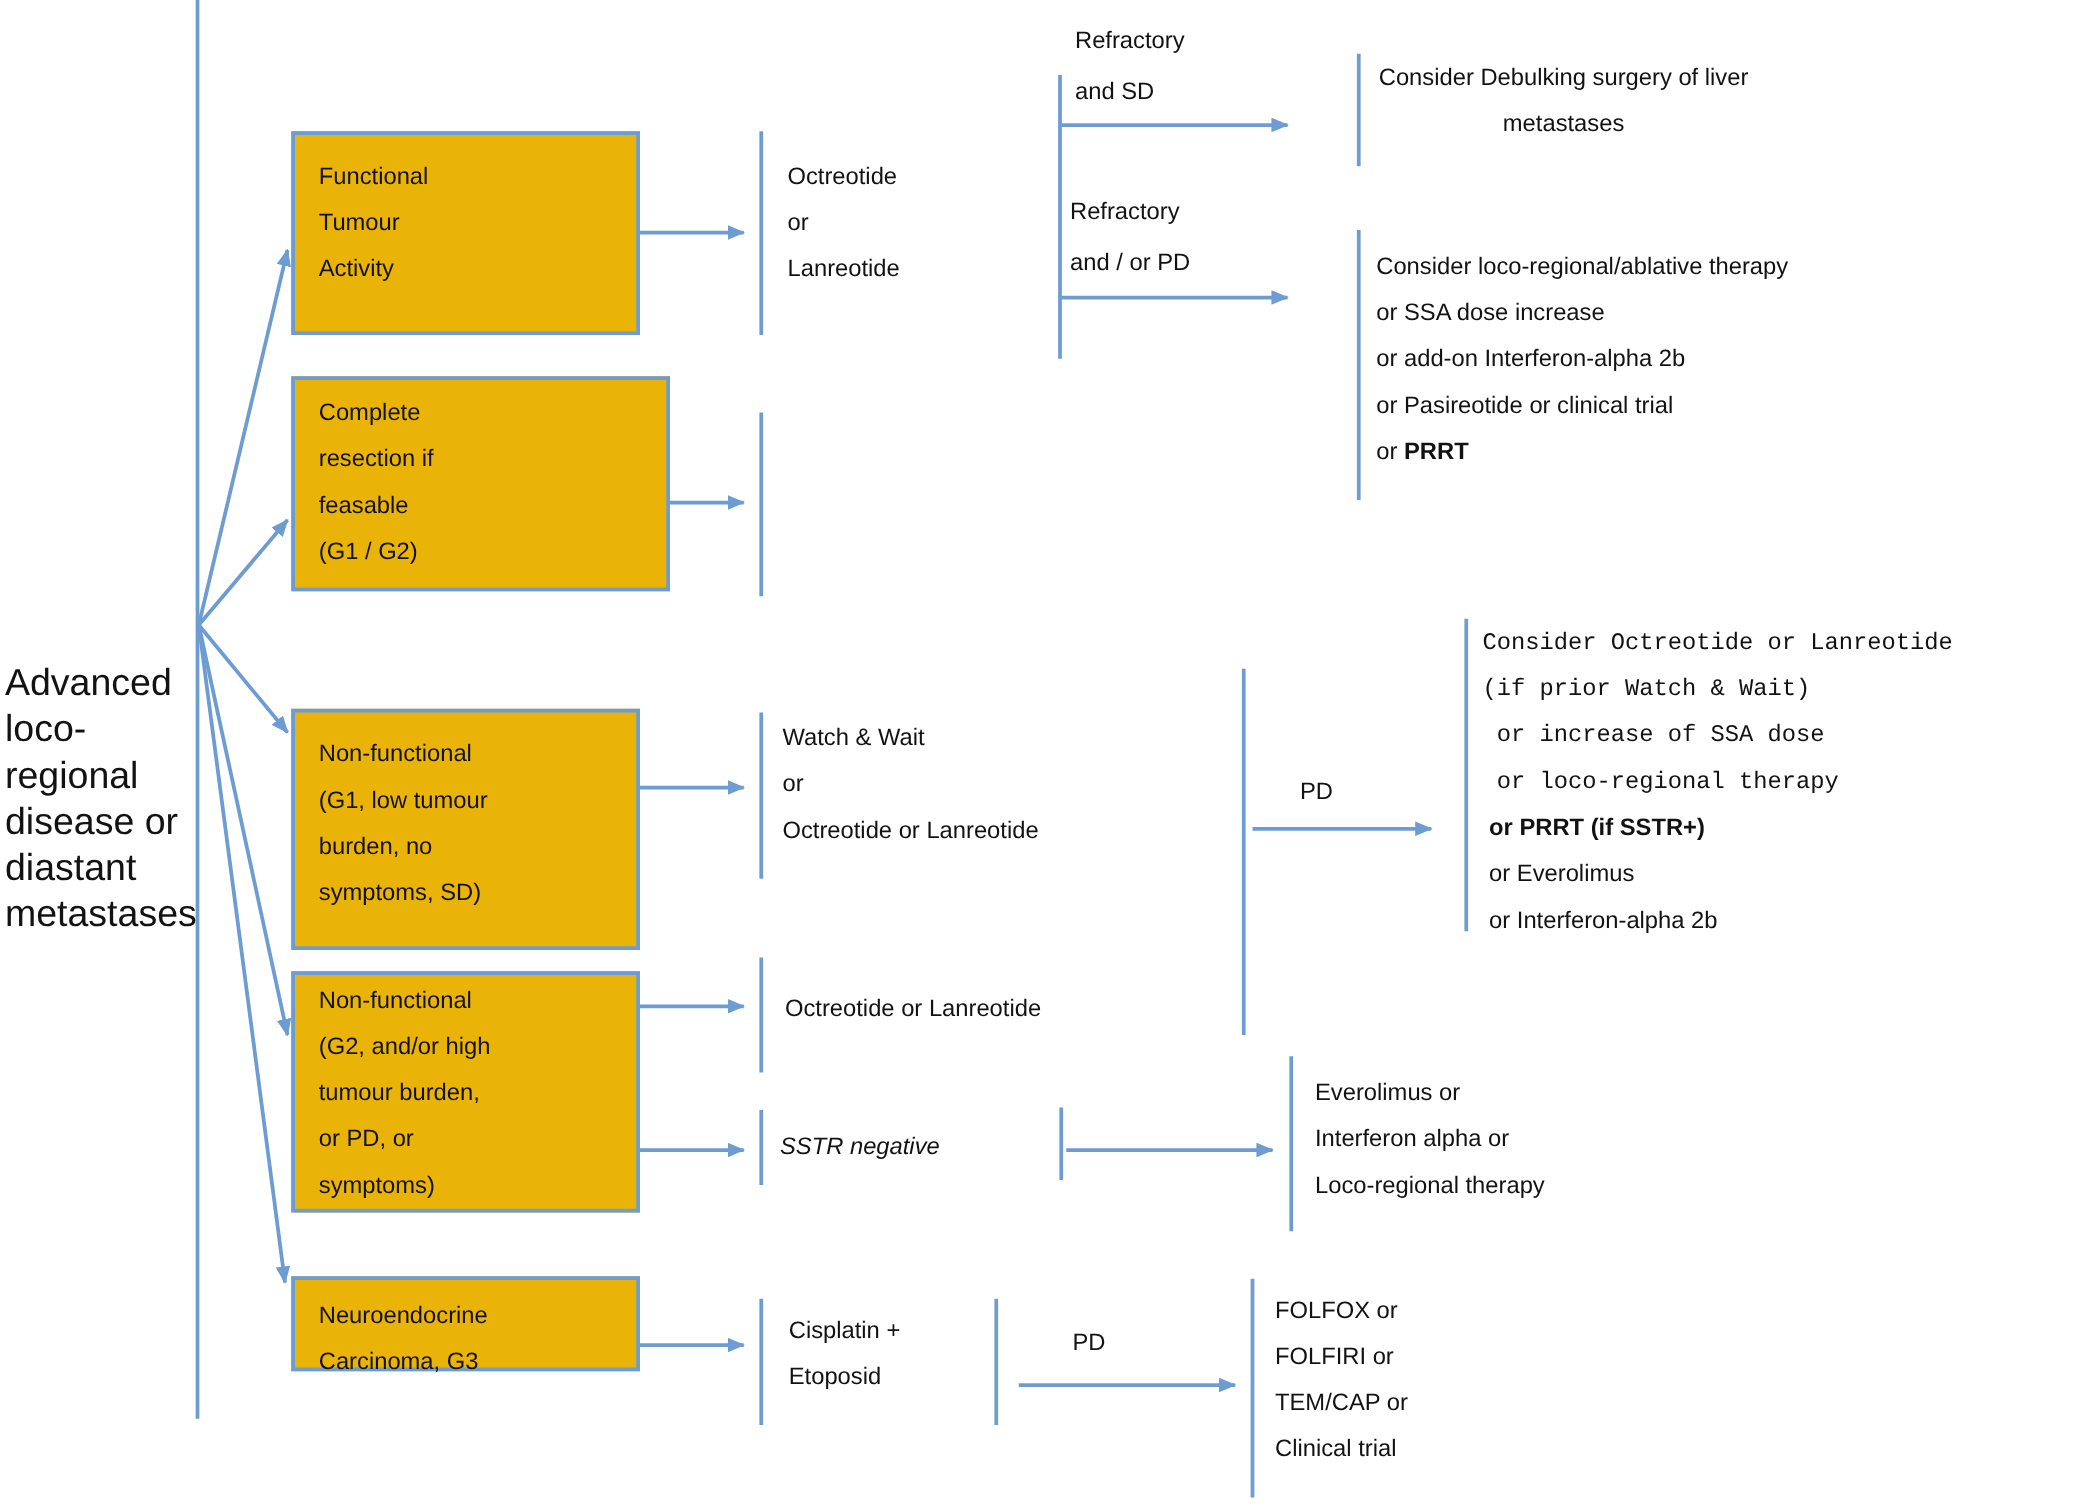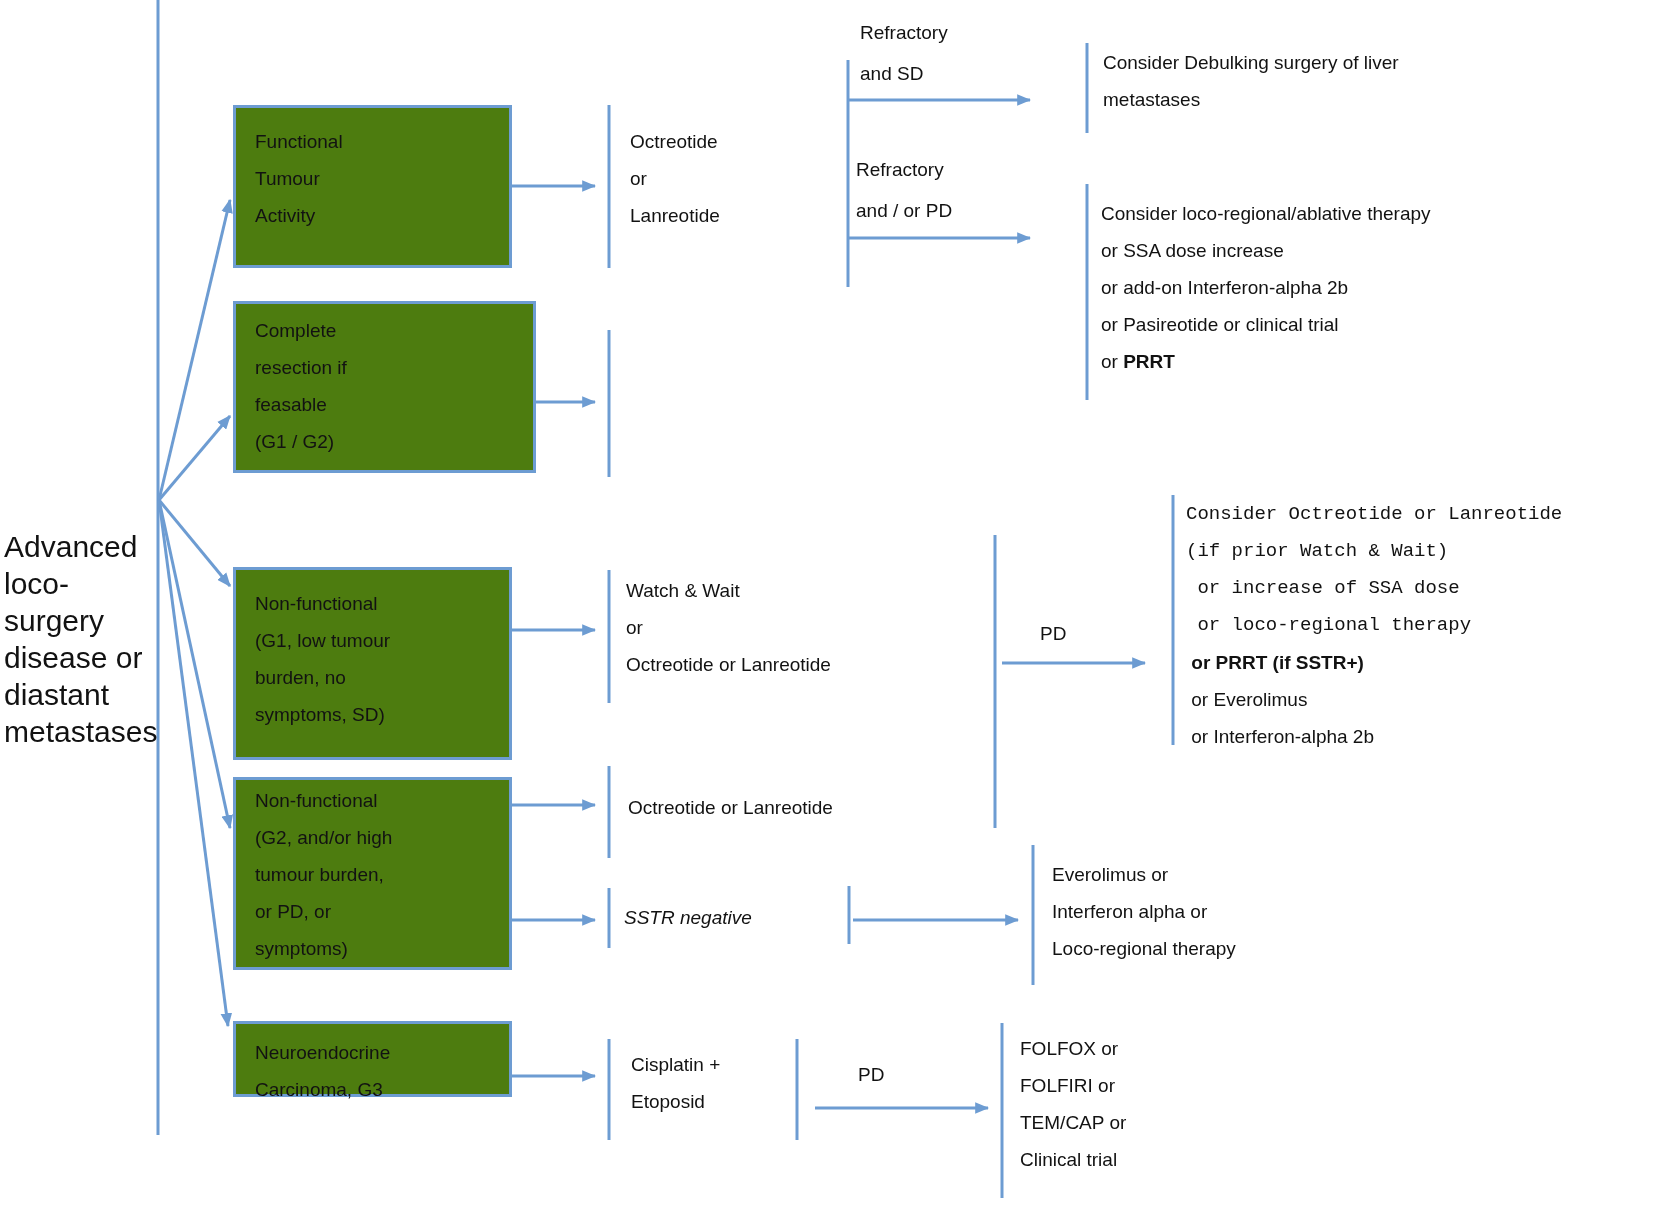--- a/index.html
+++ b/index.html
@@ -17,21 +17,21 @@
     font-size:19px;
     line-height:37px;
     white-space:pre-wrap;
     z-index:2;
   }
   .big{font-size:30px;}
   .bold{font-weight:700;}
   .node{
     position:absolute;
     border:3px solid #6d9cd2;
-    background:#4d7c0f;
+    background:#eab308;
     box-sizing:border-box;
     z-index:2;
   }
   .node .t{position:absolute;left:19px;}
 </style>
 </head>
 <body>
 
 <div id="canvas">
 
@@ -80,21 +80,21 @@
       <path d="M853,920 H1018" marker-end="url(#arr)"></path>
       <path d="M1033,845 V985"></path>
 
       <path d="M815,1108 H988" marker-end="url(#arr)"></path>
       <path d="M1002,1023 V1198"></path>
     </g>
   </svg>
 
   <div class="t big" style="left:4px;top:528px;">Advanced
 loco-
-surgery
+regional
 disease or
 diastant
 metastases</div>
 
   <div class="node" style="left:233px;top:105px;width:279px;height:163px;">
     <div class="t" style="top:15px;">Functional
 Tumour
 Activity</div>
   </div>
 
@@ -136,21 +136,21 @@
   <div class="t" style="left:631px;top:1046px;">Cisplatin +
 Etoposid</div>
 
   <div class="t" style="left:860px;top:12px;line-height:41px;">Refractory
 and SD</div>
   <div class="t" style="left:856px;top:149px;line-height:41px;">Refractory
 and / or PD</div>
   <div class="t" style="left:1040px;top:615px;">PD</div>
   <div class="t" style="left:858px;top:1056px;">PD</div>
 
-  <div class="t" style="left:1103px;top:44px;">Consider Debulking surgery of liver
+  <div class="t" style="left:1103px;top:44px;text-align:center;">Consider Debulking surgery of liver
 metastases</div>
 
   <div class="t" style="left:1101px;top:195px;">Consider loco-regional/ablative therapy
 or SSA dose increase
 or add-on Interferon-alpha 2b
 or Pasireotide or clinical trial</div>
   <div class="t" style="left:1101px;top:343px;"><span>or </span><span class="bold">PRRT</span></div>
 
   <div class="t" style="left:1186px;top:496px;font-family:Liberation Mono, monospace;">Consider Octreotide or Lanreotide
 (if prior Watch &amp; Wait)

